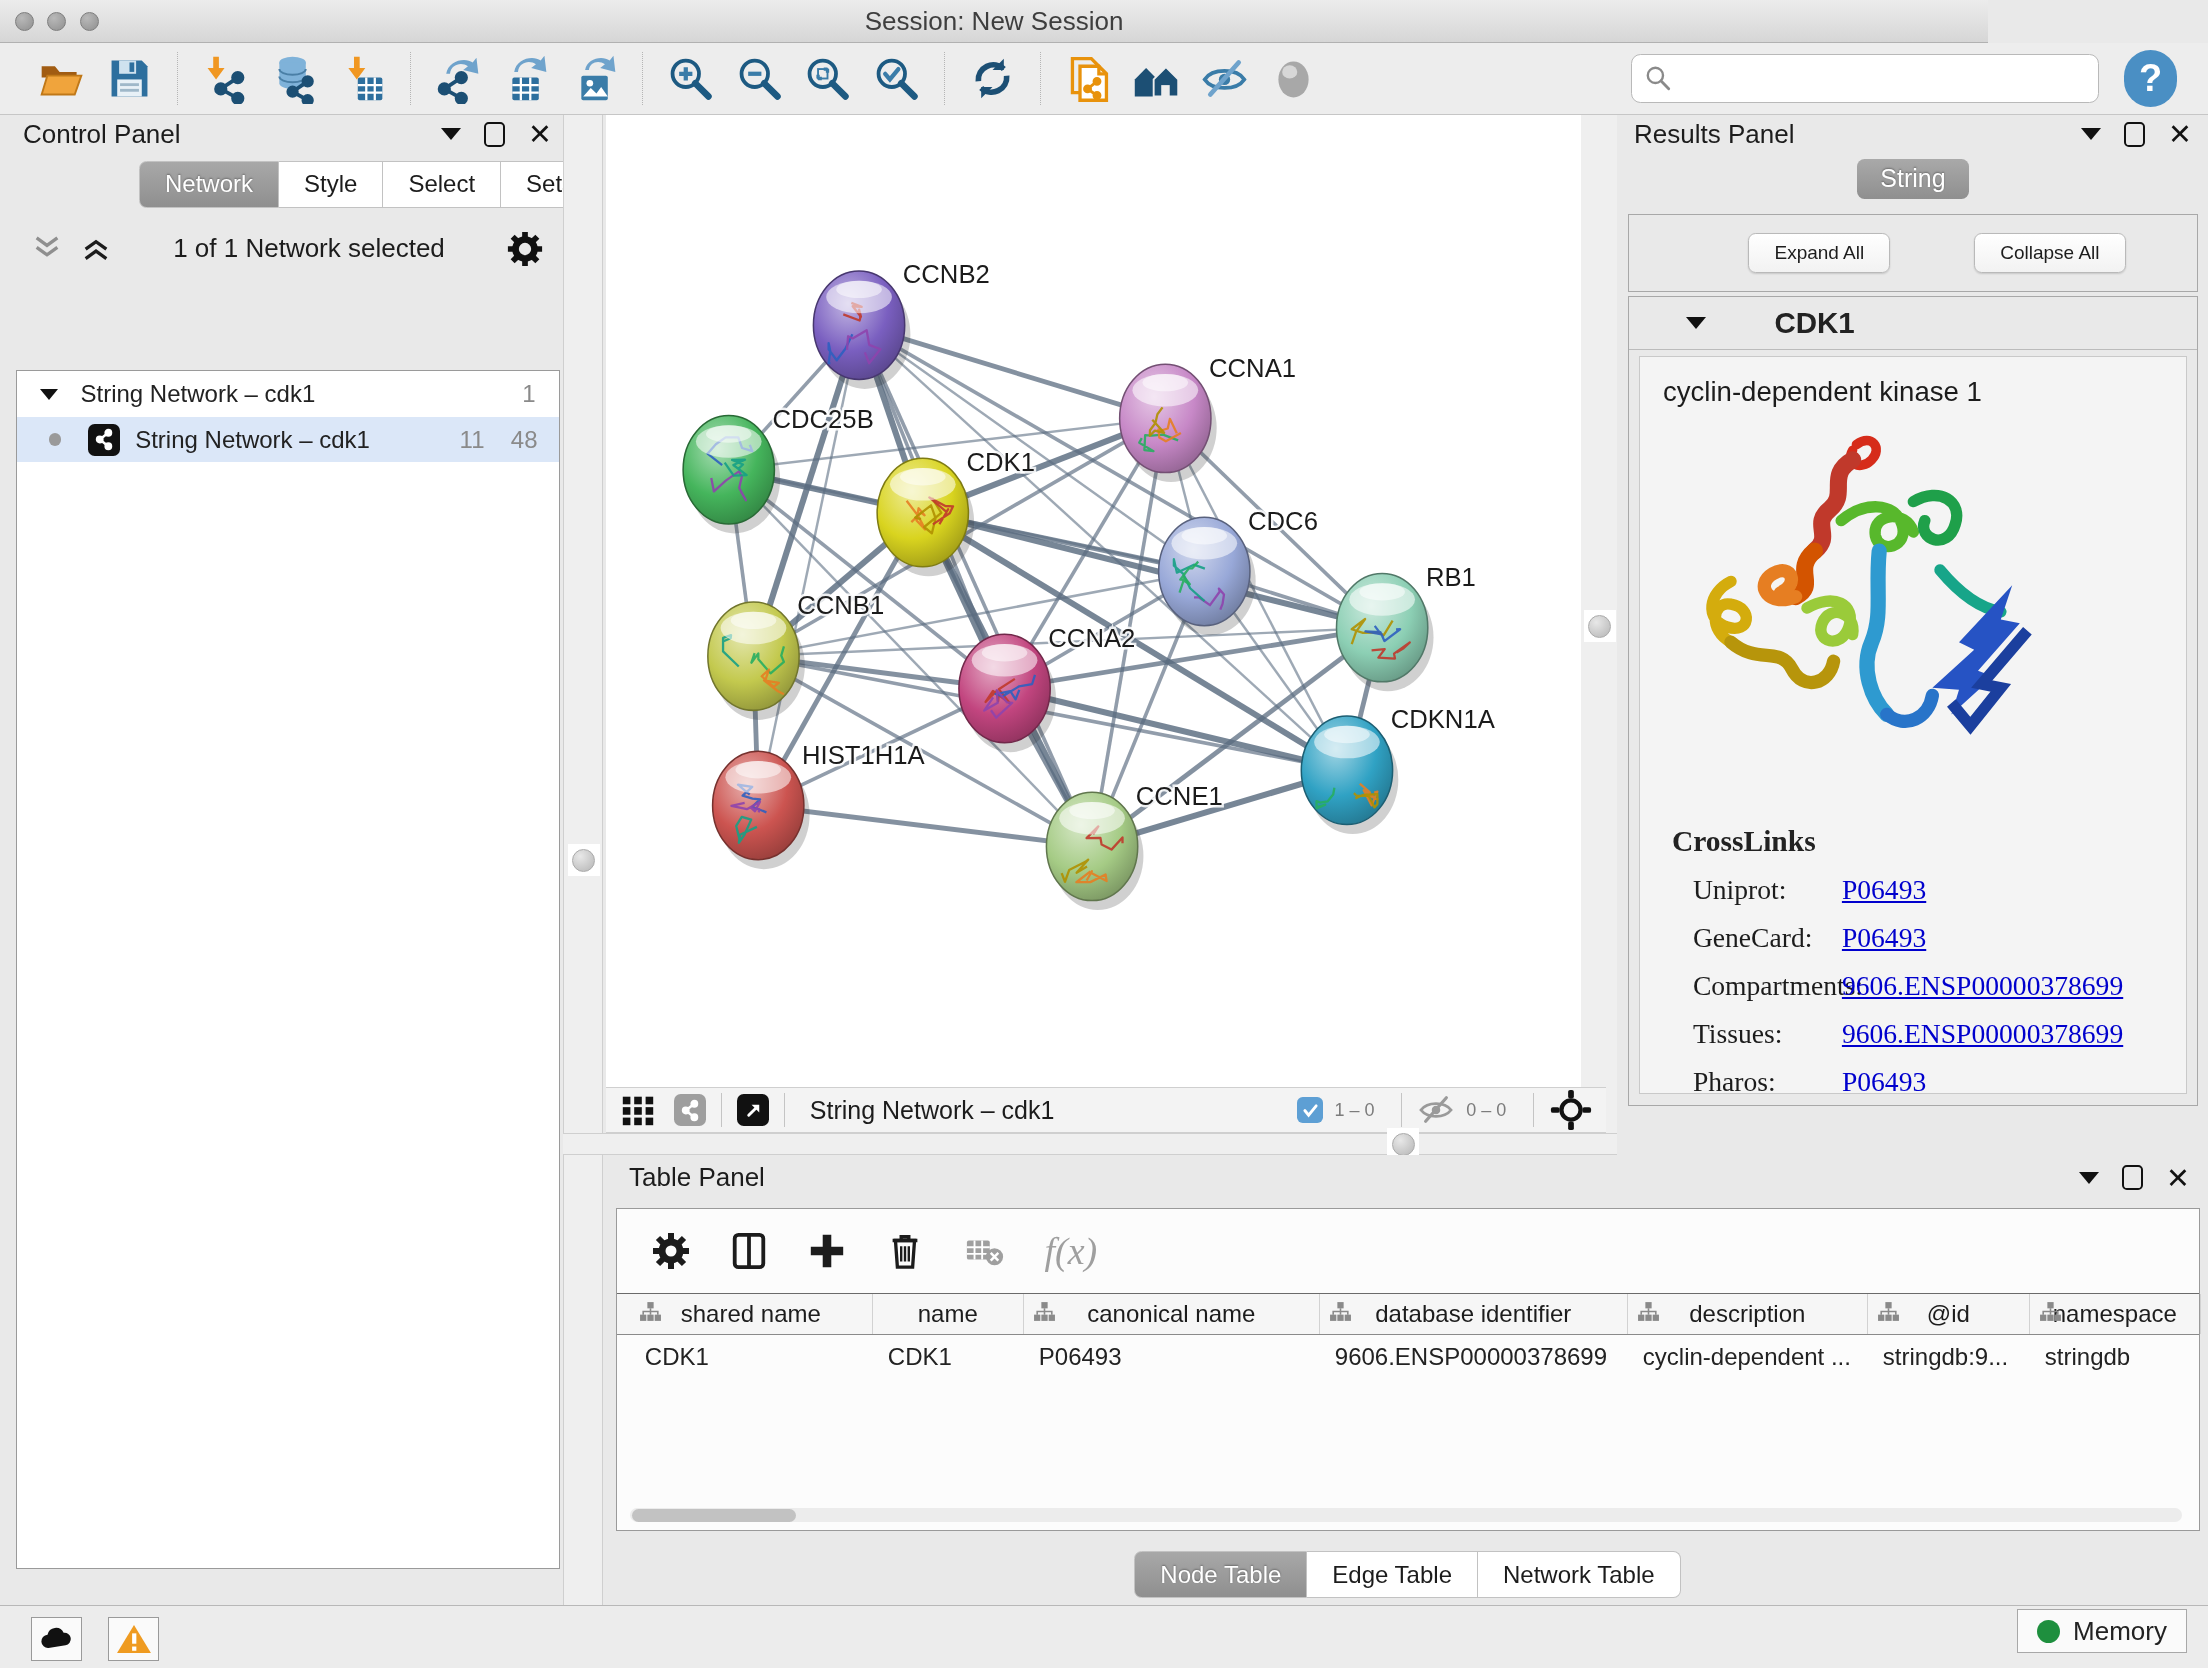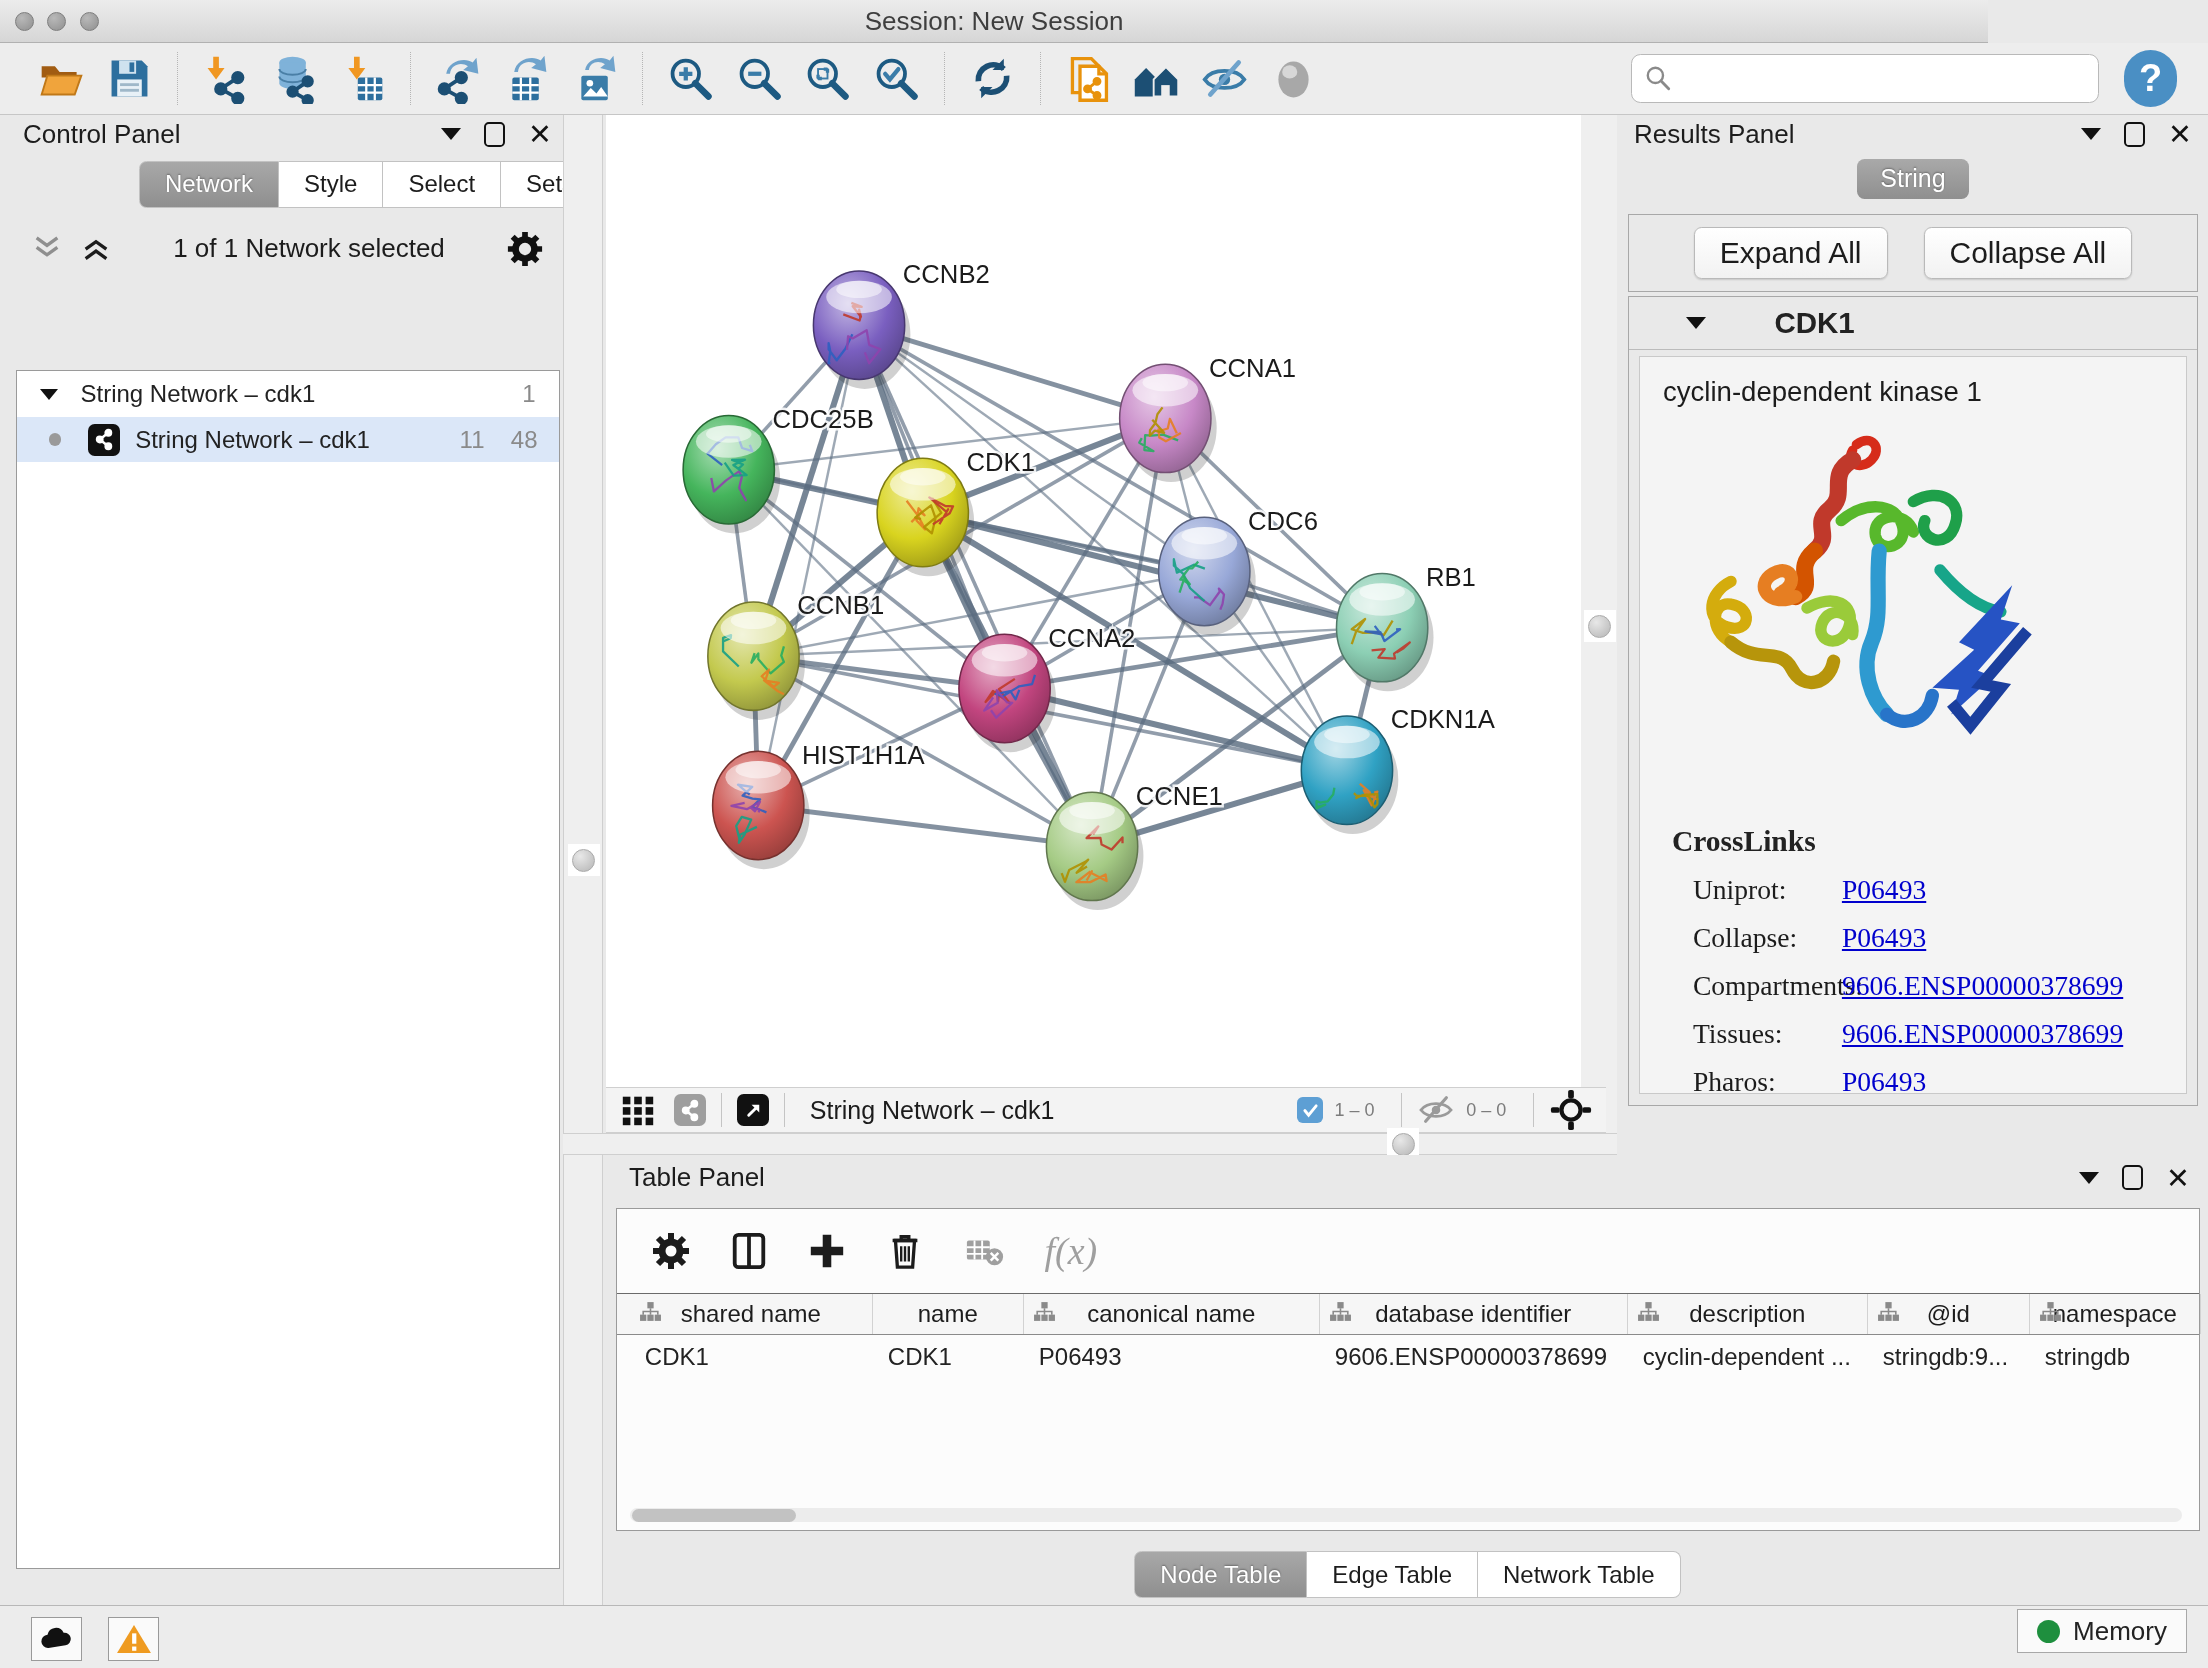--- a/index.html
+++ b/index.html
@@ -83,21 +83,21 @@
   .h-splitter { position:absolute; left:563px; top:1133px; width:1645px; height:22px; background:#efefef;
     border-top:1px solid #cfcfcf; border-bottom:1px solid #cfcfcf; }
   
   .results-panel { position:absolute; left:1617px; top:115px; width:592px; height:1040px; background:#e9e9e9; }
   .rp-tab { width:112px; height:40px; margin:5.7px auto 0; background:linear-gradient(#a9a9a9,#8f8f8f);
     border-radius:7.6px; color:#fff; font-size:25px; display:flex; align-items:center; justify-content:center;
     text-shadow:0 -1px 1.9px rgba(0,0,0,.35); position:relative; z-index:2; }
   .rp-box1 { position:absolute; left:11.4px; right:11.4px; top:99px; height:78px; border:1.9px solid #a8a8a8;
     display:flex; align-items:center; justify-content:center; gap:36px; background:#e9e9e9; }
   .btn { background:linear-gradient(#ffffff,#f2f2f2); border:1px solid #b9b9b9; border-radius:7.6px;
-    font-size:30px; padding:7.6px 25px; color:#1c1c1c; box-shadow:0 1px 1.9px rgba(0,0,0,.15); }
+    font-size:19px; padding:7.6px 25px; color:#1c1c1c; box-shadow:0 1px 1.9px rgba(0,0,0,.15);margin-left:48px; }
   .rp-box2 { position:absolute; left:11.4px; right:11.4px; top:181px; bottom:49px; border:1.9px solid #a8a8a8; background:#e9e9e9; }
   .gene-row { display:flex; align-items:center; height:53px; border-bottom:1.9px solid #bbb; padding-left:57px; }
   .gene-name { font-size:29.5px; font-weight:bold; margin-left:68px; }
   .gene-body { position:absolute; left:9.5px; right:9.5px; top:59px; bottom:11.4px; background:#f4f4f4; border:1px solid #c9c9c9; overflow:hidden; }
   .gene-desc { font-size:27.6px; color:#1c1c1c; padding:19px 0 0 23px; }
   .ribbon-wrap { position:absolute; left:34px; top:61px; width:380px; height:361px; }
   .xlinks { position:absolute; left:0; right:0; top:468px; font-family:"Liberation Serif","DejaVu Serif",serif; }
   .xl-title { font-size:29.5px; font-weight:bold; padding-left:32px; }
   .xl-row { display:flex; font-size:27.6px; margin-top:16px; }
   .xl-label { width:202px; padding-left:53px; color:#1c1c1c; }
@@ -689,21 +689,21 @@
         </svg>
       </div>
       <div class="xlinks">
         <div class="xl-title">CrossLinks</div>
         <div id="xl-rows">
             <div class="xl-row">
               <span class="xl-label">Uniprot:</span>
               <a class="xl-value">P06493</a>
             </div>
             <div class="xl-row">
-              <span class="xl-label">Collapse:</span>
+              <span class="xl-label">GeneCard:</span>
               <a class="xl-value">P06493</a>
             </div>
             <div class="xl-row">
               <span class="xl-label">Compartments:</span>
               <a class="xl-value">9606.ENSP00000378699</a>
             </div>
             <div class="xl-row">
               <span class="xl-label">Tissues:</span>
               <a class="xl-value">9606.ENSP00000378699</a>
             </div>

